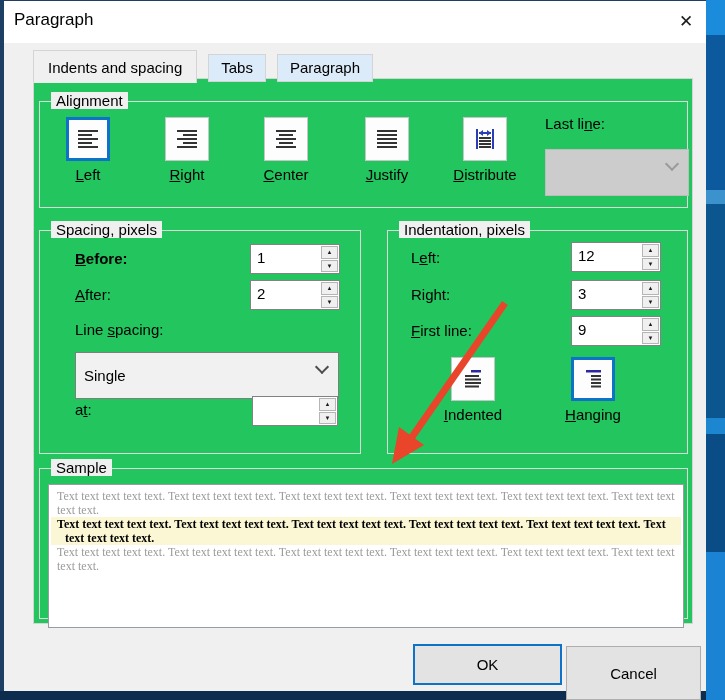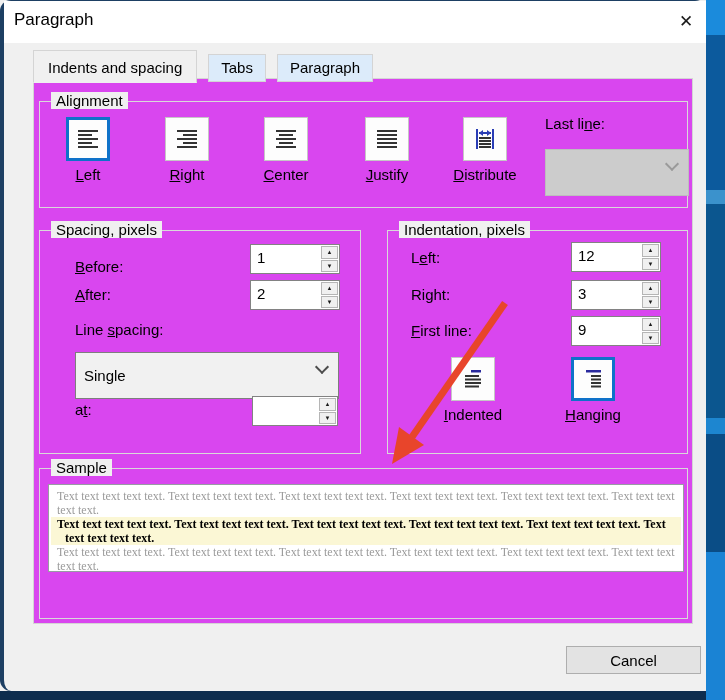--- a/index.html
+++ b/index.html
@@ -5,36 +5,36 @@
   html,body{margin:0;padding:0;}
   .screen{position:relative;width:725px;height:700px;background:#f0f0f0;
     font-family:"Liberation Sans",sans-serif;overflow:hidden;color:#000;}
 
   
   .edge-bottom{position:absolute;left:0;bottom:0;width:725px;height:9px;background:#0e2d4e;}
   .edge-right{position:absolute;right:0;top:0;width:19px;height:700px;
     background:linear-gradient(180deg,#1b8bdc 0 35px,#0c5a9d 35px 190px,#3b92cc 190px 204px,
       #0b568f 204px 418px,#1d86d0 418px 434px,#0a4d86 434px 552px,#1a83d4 552px 700px);}
   .dialog{position:absolute;left:0;top:0;width:706px;height:691px;background:#f0f0f0;
-    border-left:4px solid #1d3f63;border-top:1px solid #1d3f63;box-sizing:border-box;border-radius:11px;}
+    border-left:4px solid #1d3f63;border-top:1px solid #1d3f63;box-sizing:border-box;}
 
   .titlebar{position:absolute;left:0;top:0;right:0;height:42px;background:#ffffff;}
   .title{position:absolute;left:10px;top:9px;font-size:17px;}
   .closebtn{position:absolute;right:4px;top:5px;width:32px;height:30px;display:flex;
     align-items:center;justify-content:center;font-size:17px;color:#1b1b1b;cursor:default;}
 
   
   .tabstrip{position:absolute;left:29px;top:49px;display:flex;align-items:flex-end;z-index:5;}
   .tab{box-sizing:border-box;font-size:15px;background:#dcebfa;border:1px solid #d4d4d4;
     padding:4px 12px 5px;margin-left:11px;height:28px;}
   .tab.active{background:#f0f0f0;height:33px;padding:8px 14px 6px;margin-left:0;
     border-bottom:1px solid #f0f0f0;margin-bottom:-1px;position:relative;z-index:6;}
 
   .panel{position:absolute;left:29px;top:77px;width:660px;height:546px;
-    border:1px solid #d4d4d4;background:#d946ef;box-sizing:border-box;}
+    border:1px solid #d4d4d4;background:#22c55e;box-sizing:border-box;}
 
   
   .group{position:absolute;border:1px solid #d9d9d9;box-sizing:border-box;}
   .legend{position:absolute;top:-10px;left:11px;background:#f0f0f0;padding:0 5px;font-size:15px;}
   .g-align{left:5px;top:22px;width:649px;height:107px;}
   .g-spacing{left:5px;top:151px;width:322px;height:224px;}
   .g-indent{left:353px;top:151px;width:301px;height:224px;}
   .g-sample{left:5px;top:389px;width:649px;height:151px;}
 
   
@@ -54,32 +54,32 @@
   .spin-b{flex:1;background:#f0f0f0;border:1px solid #b5b5b5;box-sizing:border-box;display:flex;
     align-items:center;justify-content:center;font-size:6px;color:#1b1b1b;line-height:1;}
   .combo{position:absolute;box-sizing:border-box;border:1px solid #7e7e7e;background:#f1f1f1;
     font-size:15px;height:47px;display:flex;align-items:center;padding-left:8px;}
   .combo .chev{position:absolute;right:11px;top:9px;width:8px;height:8px;
     border-right:2px solid #4d4d4d;border-bottom:2px solid #4d4d4d;transform:rotate(45deg);}
   .combo.disabled{background:#cccccc;border-color:#bdbdbd;}
   .combo.disabled .chev{border-color:#9a9a9a;}
 
   
-  .sample-box{position:absolute;left:8px;top:15px;width:636px;height:88px;background:#fff;
+  .sample-box{position:absolute;left:8px;top:15px;width:636px;height:144px;background:#fff;
     border:1px solid #989ca3;box-sizing:border-box;padding:4px 2px 0 2px;overflow:hidden;}
   .sample-p{font-family:"Liberation Serif",serif;font-size:12px;line-height:14px;
     margin:0;padding:0 6px;color:#9b9b9b;}
   .sample-p.hl{color:#000;font-weight:bold;background:#fbf7d5;padding-left:14px;
     text-indent:-8px;}
 
   
   .btn{position:absolute;box-sizing:border-box;font-size:15px;display:flex;align-items:center;
     justify-content:center;background:#e3e3e3;font-family:"Liberation Sans",sans-serif;}
   .btn-ok{left:409px;top:643px;width:149px;height:41px;border:2px solid #0f72c9;}
-  .btn-cancel{left:562px;top:645px;width:135px;height:28px;border:1px solid #aeaeae;}
+  .btn-cancel{left:562px;top:645px;width:135px;height:54px;border:1px solid #aeaeae;}
 
   .arrow-overlay{position:absolute;left:0;top:0;width:725px;height:700px;z-index:9;pointer-events:none;}
   svg.icon{display:block;}
 </style>
 </head>
 <body>
 
 <div class="screen">
   <div class="edge-bottom"></div>
   <div class="edge-right"></div>
@@ -186,21 +186,21 @@
         <span class="lbl" style="left:505px;top:13px;">Last li<u>n</u>e:</span>
         <div class="combo disabled" style="left:505px;top:47px;width:144px;">
           <span></span>
           <span class="chev"></span>
         </div>
       </div>
 
       <div class="group g-spacing">
         <span class="legend">Spacing, pixels</span>
 
-        <span class="lbl" style="left:35px;top:27px;"><u>B</u>efore:</span>
+        <span class="lbl" style="left:35px;top:19px;font-weight:bold;"><u>B</u>efore:</span>
         <div class="spin" style="left:210px;top:13px;">
           <span class="spin-val">1</span>
           <span class="spin-btns">
             <span class="spin-b">▲</span>
             <span class="spin-b">▼</span>
           </span>
         </div>
 
         <span class="lbl" style="left:35px;top:55px;"><u>A</u>fter:</span>
         <div class="spin" style="left:210px;top:49px;">
@@ -292,20 +292,21 @@
         <span class="legend">Sample</span>
         <div class="sample-box">
           <p class="sample-p">Text text text text text. Text text text text text. Text text text text text. Text text text text text. Text text text text text. Text text text text text.</p>
           <p class="sample-p hl">Text text text text text. Text text text text text. Text text text text text. Text text text text text. Text text text text text. Text text text text text.</p>
           <p class="sample-p">Text text text text text. Text text text text text. Text text text text text. Text text text text text. Text text text text text. Text text text text text.</p>
         </div>
       </div>
 
     </div>
 
+    <div class="btn btn-ok">OK</div>
     <div class="btn btn-cancel">Cancel</div>
 
   </div>
 
   <svg class="arrow-overlay" viewBox="0 0 725 700">
     <line x1="505" y1="303" x2="412" y2="437" stroke-width="7" stroke="#e8452b"></line>
     <polygon points="392,464 399,427 424,445" fill="#e8452b"></polygon>
   </svg>
 </div>
 

